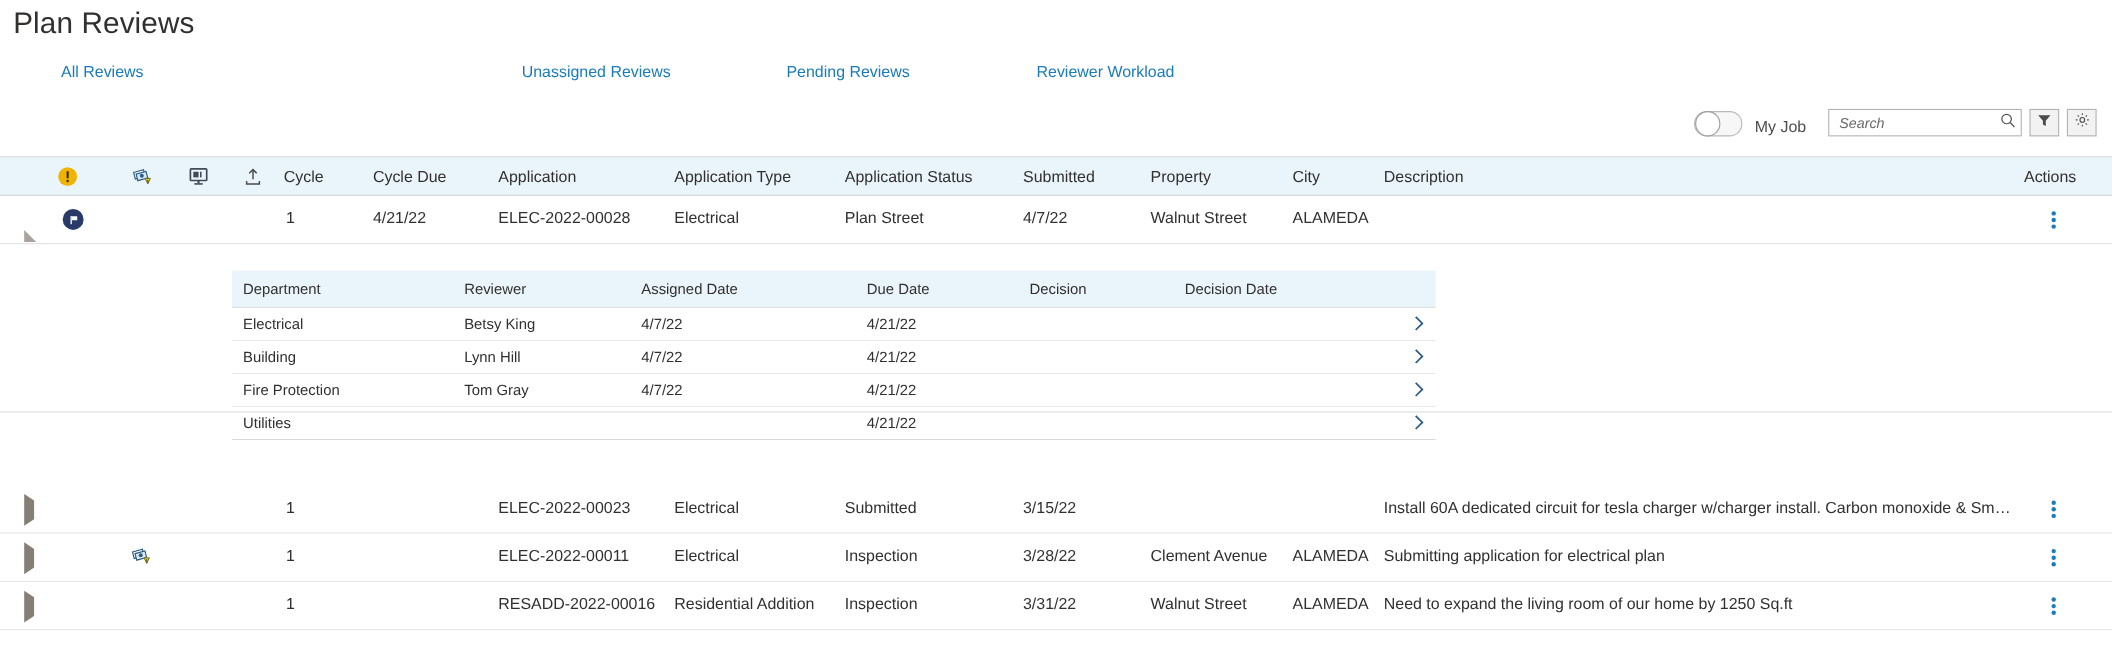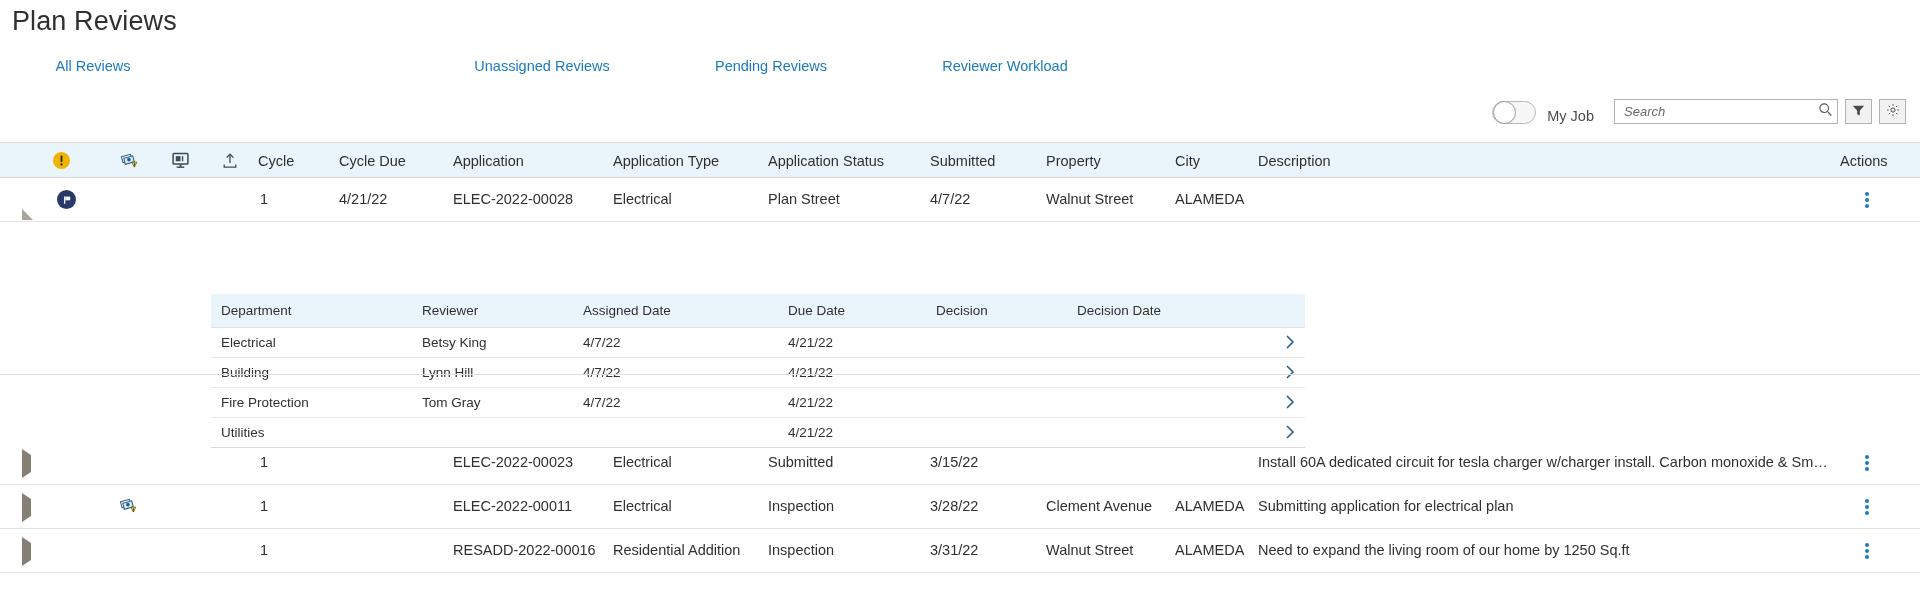--- a/index.html
+++ b/index.html
@@ -95,21 +95,21 @@
     box-sizing: border-box;
   }
   .myjob-label {
     font-size: 14.5px;
     color: #4b4b4b;
     margin-left: 11px;
     margin-right: 20px;
     white-space: nowrap;
   }
   .searchbox {
-    width: 224px;
+    width: 176px;
     height: 25px;
     border: 1px solid #b3b3b3;
     background: #fff;
     display: flex;
     align-items: center;
     box-sizing: border-box;
     padding: 0 4px 0 7px;
   }
   .searchbox input {
     border: none;
@@ -242,21 +242,20 @@
     left: 211px;
     top: 246px;
     width: 1094px;
     border-bottom: 1px solid #d9d9d9;
   }
   .sub-head {
     height: 33px;
     background: #eaf4fb;
     position: relative;
     border-bottom: 1px solid #e0e0e0;
-    margin-top: 48px;
   }
   .sub-th {
     position: absolute;
     top: 9px;
     font-size: 13.5px;
     color: #32302f;
     white-space: nowrap;
   }
   .sub-row {
     height: 29px;

